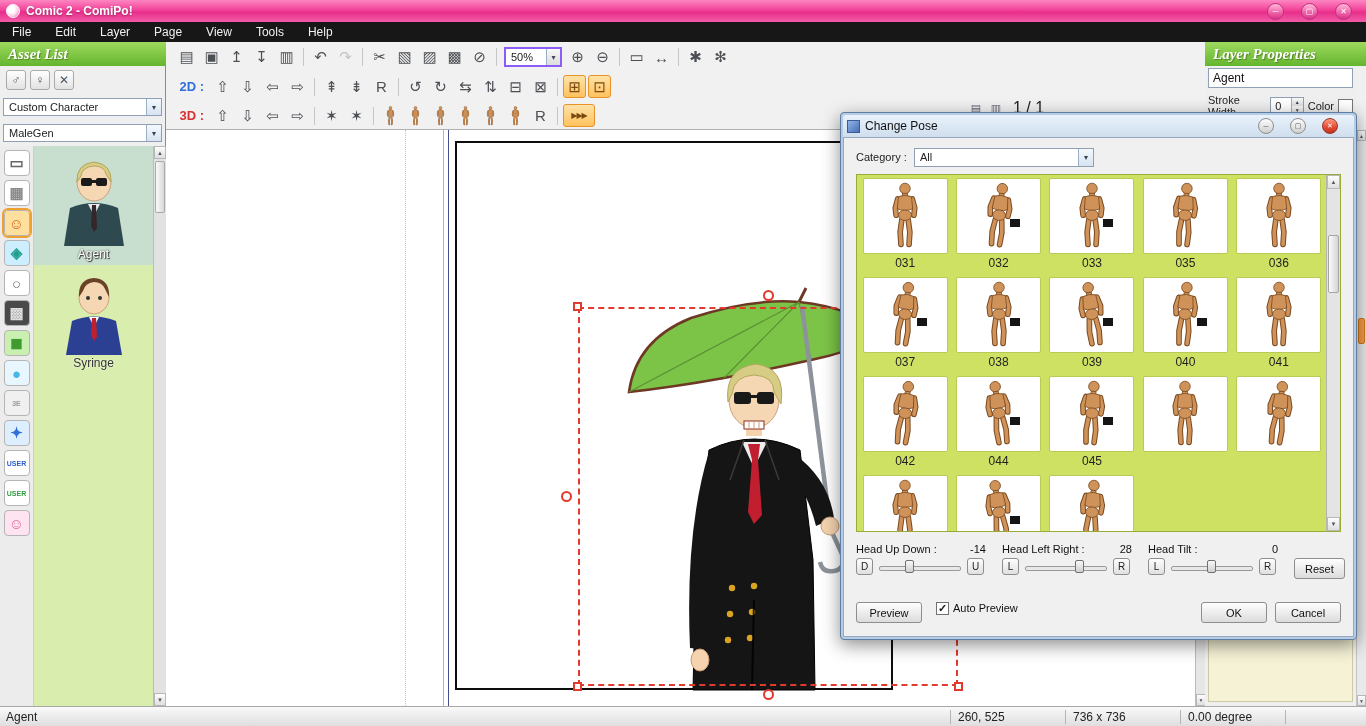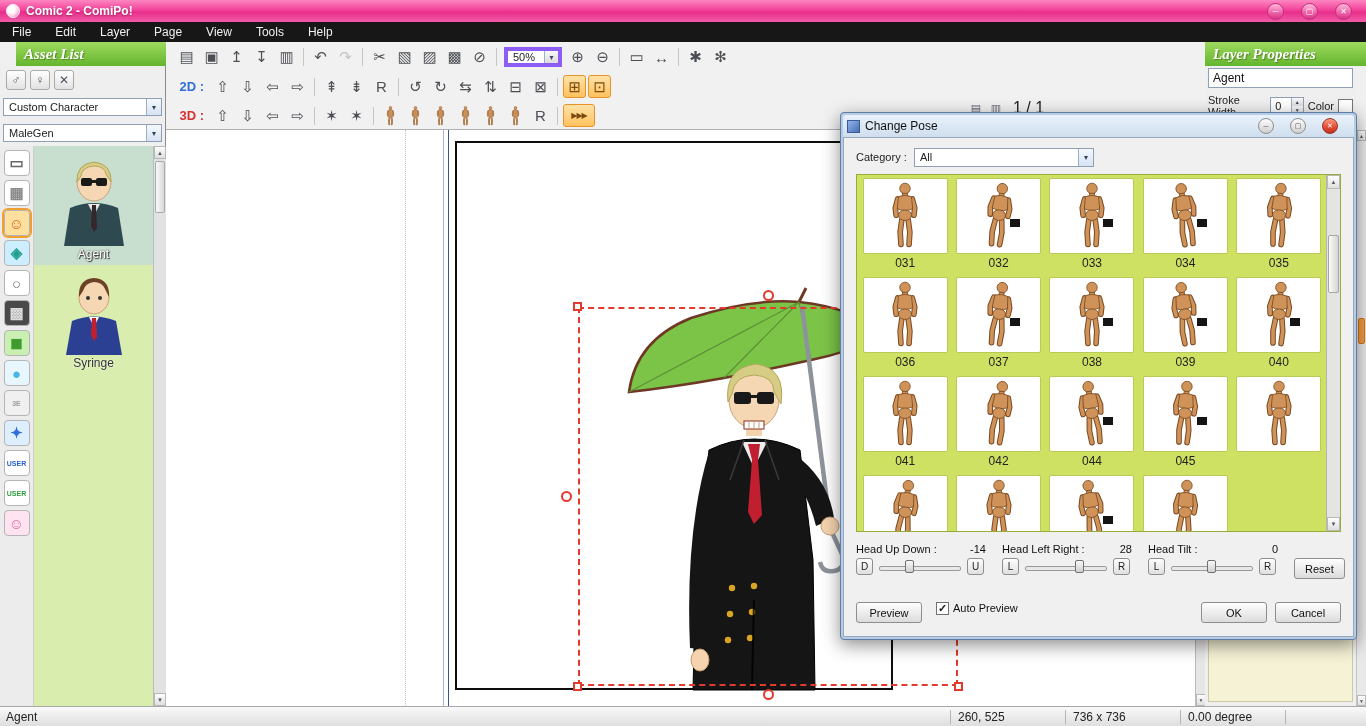--- a/index.html
+++ b/index.html
@@ -13,36 +13,36 @@
 .title-text{font-size:12px;font-weight:bold;text-shadow:0 1px 2px rgba(0,0,0,.35)}
 .win-btns{margin-left:auto;display:flex;gap:17px;padding-right:8px}
 .wbtn{width:17px;height:17px;border-radius:50%;background:linear-gradient(#ffb9d9,#ef5fa7 60%,#d63488);border:1px solid #c22f7c;color:#fff;font-size:8px;display:flex;align-items:center;justify-content:center}
 
 
 .menubar{position:absolute;left:0;top:22px;width:1366px;height:20px;background:#171717;display:flex;align-items:center;color:#f0f0f0;z-index:60}
 .menu-item{padding:0 12px;font-size:12px;line-height:20px}
 
 
 .panel-header{position:absolute;top:42px;height:24px;background:linear-gradient(#9ed95e,#64b52e);color:#fff;font-family:"Liberation Serif",serif;font-style:italic;font-weight:bold;font-size:15px;display:flex;align-items:center;padding:0 8px;text-shadow:1px 1px 1px rgba(60,90,20,.6)}
-.left-header{left:16px;width:198px;border-right:1px solid #58a126}
+.left-header{left:0;width:198px;border-right:1px solid #58a126}
 .right-header{left:1205px;width:161px}
 
 
 .toolbar{position:absolute;left:166px;top:42px;width:1039px;height:88px;background:#f1f1f1;border-bottom:1px solid #b0b0b0}
 .trow{display:flex;align-items:center;height:29px;padding-left:8px}
 .trow:first-child{height:30px}
 .row-items{display:flex;align-items:center}
 .tbtn{min-width:23px;height:23px;display:flex;align-items:center;justify-content:center;font-size:15px;color:#4c4f54;margin:0 1px;border:1px solid transparent;border-radius:3px}
 .tbtn.disabled{color:#c4c4c4}
 .tbtn.active{background:linear-gradient(#ffe2a8,#ffc25e);border-color:#e8922a;color:#7a4a10}
 .tsep{width:1px;height:18px;background:#c6c6c6;margin:0 4px}
 .row-label{font-weight:bold;font-size:13px;margin-right:6px;width:30px;text-align:right}
 .row-label.blue{color:#2f6fd8}
 .row-label.red{color:#d83030}
-.zoom-combo{width:58px;height:20px;background:#fff;border:4px solid #8b5cf6;display:flex;align-items:flex-end;margin:0 3px;font-size:11px;color:#222}
+.zoom-combo{width:58px;height:20px;background:#fff;border:2px solid #8b5cf6;display:flex;align-items:center;margin:0 3px;font-size:11px;color:#222}
 .zoom-combo .zval{flex:1;padding-left:5px}
 .zoom-combo .zarr{width:14px;height:100%;background:linear-gradient(#f8f8f8,#dcdcdc);border-left:1px solid #9ab0c8;display:flex;align-items:center;justify-content:center;font-size:8px;color:#446}
 .fig{width:11px;height:20px}
 [data-name="toolbar-quick-pose"]{font-size:8px;letter-spacing:-1px;min-width:32px;color:#9a4a00}
 .page-nav{position:absolute;left:800px;top:57px;display:flex;align-items:center;gap:3px}
 .page-nav .tbtn{font-size:11px;color:#667;min-width:18px;height:18px}
 .page-ind{font-size:16px;color:#222;margin:0 4px}
 
 
 .left-panel{position:absolute;left:0;top:66px;width:166px;height:640px;background:#efefef;border-right:1px solid #8a8a8a}
@@ -509,29 +509,20 @@
             </div>
             <div class="pose-cell" data-name="pose-option-033">
               <div class="pose-img v2" data-name="mannequin-icon">
                 <svg viewBox="0 0 44 84">
                   <use href="#mannequin"></use>
                 </svg>
                 <span class="acc" data-name="pose-accessory-icon"></span>
               </div>
               <div class="pose-num" data-name="pose-label">033</div>
             </div>
-            <div class="pose-cell" data-name="pose-option-034">
-              <div class="pose-img v3" data-name="mannequin-icon">
-                <svg viewBox="0 0 44 84">
-                  <use href="#mannequin"></use>
-                </svg>
-                <span class="acc" data-name="pose-accessory-icon"></span>
-              </div>
-              <div class="pose-num" data-name="pose-label">034</div>
-            </div>
             <div class="pose-cell" data-name="pose-option-035">
               <div class="pose-img v4" data-name="mannequin-icon">
                 <svg viewBox="0 0 44 84">
                   <use href="#mannequin"></use>
                 </svg>
               </div>
               <div class="pose-num" data-name="pose-label">035</div>
             </div>
             <div class="pose-cell" data-name="pose-option-036">
               <div class="pose-img v0" data-name="mannequin-icon">

